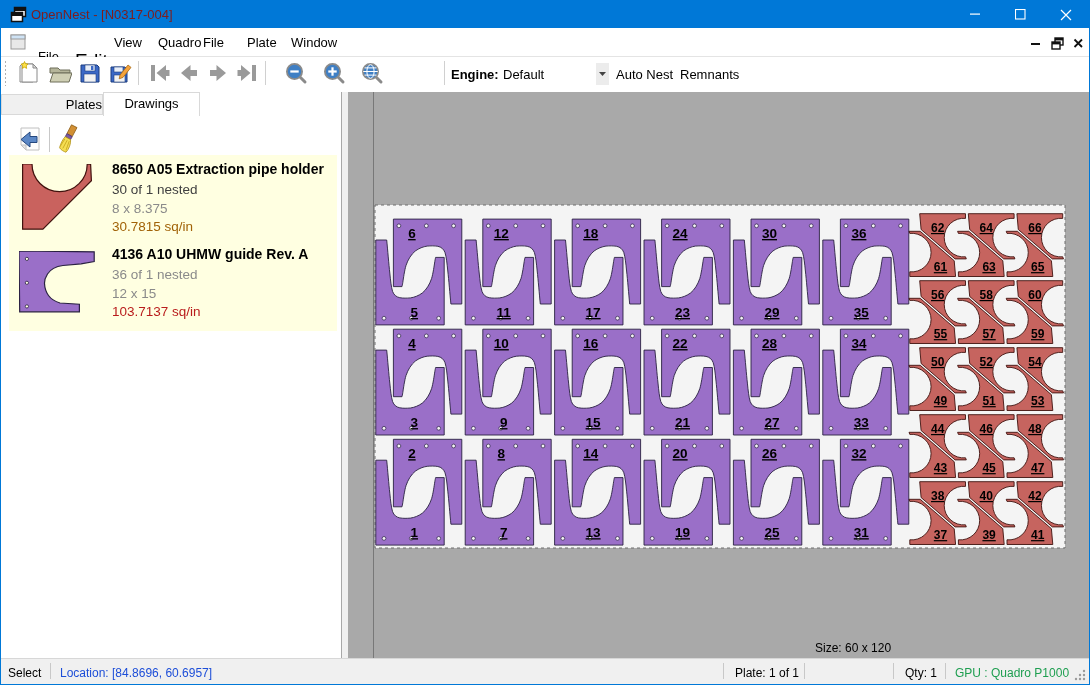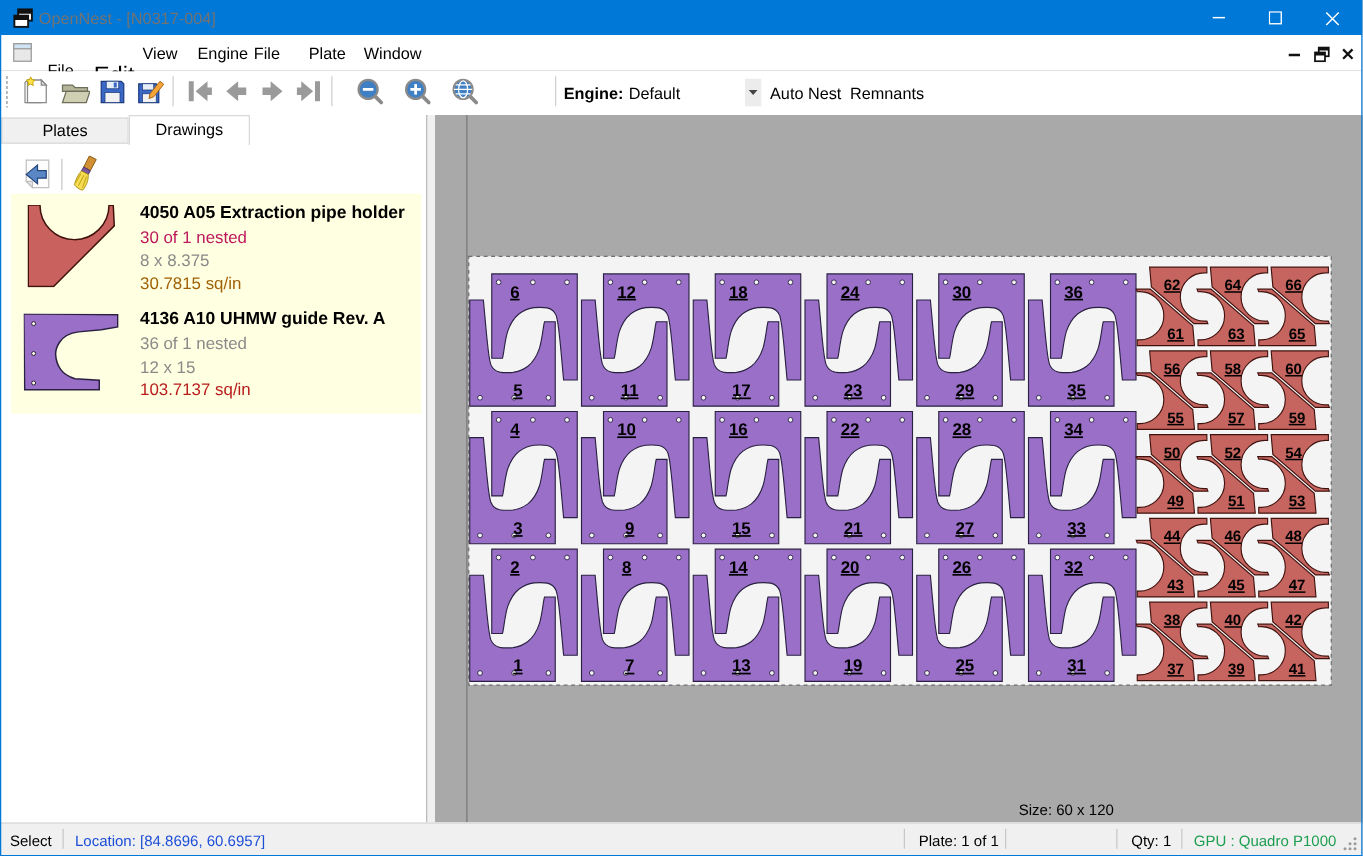--- a/index.html
+++ b/index.html
@@ -8,39 +8,39 @@
 svg text { font-family:"Liberation Sans", sans-serif; }
 </style></head>
 <body>
 <div style="position:absolute;left:0;top:0;width:1090px;height:28px;background:#0078d7"></div>
 <svg style="position:absolute;left:10px;top:6px" width="17" height="17" viewBox="0 0 17 17">
     <rect x="4.5" y="1.5" width="11" height="9" fill="#fff" stroke="#111" stroke-width="1.5"></rect>
     <rect x="4.5" y="1.5" width="11" height="3.5" fill="#111"></rect>
     <rect x="1.5" y="6.5" width="11" height="9" fill="#fff" stroke="#111" stroke-width="1.5"></rect>
     <rect x="1.5" y="6.5" width="11" height="3.5" fill="#111"></rect>
   </svg>
-<div style="position:absolute;left:31px;top:7px;font-size:13px;color:#737373">OpenNest - [N0317-004]</div>
+<div style="position:absolute;left:31px;top:7px;font-size:13px;color:#7f1d1d">OpenNest - [N0317-004]</div>
 <svg style="position:absolute;left:970px;top:13px" width="11" height="3">
     <rect width="10" height="1.2" y="0.5" fill="#fff"></rect>
   </svg>
 <svg style="position:absolute;left:1015px;top:9px" width="11" height="11">
     <rect x="0.5" y="0.5" width="9.5" height="9.5" fill="none" stroke="#fff" stroke-width="1.1"></rect>
   </svg>
 <svg style="position:absolute;left:1060px;top:9px" width="12" height="12">
     <path d="M1,1 L11,11 M11,1 L1,11" stroke="#fff" stroke-width="1.2"></path>
   </svg>
 <div style="position:absolute;left:0;top:28px;width:1090px;height:29px;background:#fff;border-bottom:1px solid #e4e4e4"></div>
 <svg style="position:absolute;left:10px;top:34px" width="16" height="16" viewBox="0 0 16 16">
     <rect x="1" y="1" width="14" height="14" fill="#e8e8e8" stroke="#9a9a9a"></rect>
     <rect x="1" y="1" width="14" height="4" fill="#cfe3f5" stroke="#9a9a9a"></rect>
   </svg>
 <div style="position:absolute;left:38px;top:49px;font-size:13px">File</div>
 <div style="position:absolute;left:75px;top:50px;font-size:19px">Edit</div>
 <div style="position:absolute;left:114px;top:35px;font-size:13px">View</div>
-<div style="position:absolute;left:158px;top:35px;font-size:13px">Engine</div>
+<div style="position:absolute;left:158px;top:35px;font-size:13px">Quadro</div>
 <div style="position:absolute;left:203px;top:35px;font-size:13px">File</div>
 <div style="position:absolute;left:247px;top:35px;font-size:13px">Plate</div>
 <div style="position:absolute;left:291px;top:35px;font-size:13px">Window</div>
 <div style="position:absolute;left:1031px;top:43px;width:9px;height:2px;background:#111"></div>
 <svg style="position:absolute;left:1051px;top:37px" width="13" height="13" viewBox="0 0 13 13">
     <rect x="4" y="1" width="8" height="7" fill="#fff" stroke="#111" stroke-width="1.4"></rect>
     <rect x="4" y="1" width="8" height="2.4" fill="#111"></rect>
     <rect x="1" y="5" width="8" height="7" fill="#fff" stroke="#111" stroke-width="1.4"></rect>
     <rect x="1" y="5" width="8" height="2.4" fill="#111"></rect>
   </svg>
@@ -264,21 +264,21 @@
 <text x="937.7" y="500.0" class="rn">38</text>
 <text x="940.5" y="539.1" class="rn">37</text>
 <text x="986.3" y="500.0" class="rn">40</text>
 <text x="989.1" y="539.1" class="rn">39</text>
 <text x="1034.9" y="500.0" class="rn">42</text>
 <text x="1037.7" y="539.1" class="rn">41</text>
 </svg>
 <div style="position:absolute;left:0;top:92px;width:342px;height:566px;background:#fff"></div>
 <div style="position:absolute;left:341px;top:92px;width:1px;height:566px;background:#a8a8a8"></div>
 <div style="position:absolute;left:342px;top:92px;width:6px;height:566px;background:#f0f0f0"></div>
-<div style="position:absolute;left:1px;top:94px;width:102px;height:21px;background:#f0f0f0;border:1px solid #d9d9d9;box-sizing:border-box;text-align:center;font-size:13px;line-height:20px">Plates</div>
+<div style="position:absolute;left:1px;top:94px;width:102px;height:21px;background:#f0f0f0;border:1px solid #d9d9d9;box-sizing:border-box;text-align:right;font-size:13px;line-height:20px">Plates</div>
 <div style="position:absolute;left:103px;top:92px;width:97px;height:24px;background:#fff;border:1px solid #d9d9d9;border-bottom:none;box-sizing:border-box;text-align:center;font-size:13px;line-height:22px">Drawings</div>
 <svg style="position:absolute;left:17px;top:126px" width="26" height="27" viewBox="0 0 26 27">
     <path d="M4,2 h18 v22 h-13 l-5,-5 z" fill="#fdfdfd" stroke="#c0c0c0"></path>
     <path d="M9,24 l-5,-5 h5 z" fill="#e6e6e6" stroke="#c0c0c0"></path>
     <path d="M20,10.5 v6 h-7 v4.5 l-9,-7.5 9,-7.5 v4.5 z" fill="#5b87c5" stroke="#24477e" stroke-width="1"></path>
   </svg>
 <div style="position:absolute;left:49px;top:127px;width:1px;height:25px;background:#c8c8c8"></div>
 <svg style="position:absolute;left:56px;top:124px" width="28" height="30" viewBox="0 0 28 30">
     <path d="M15.5,0.8 l5.5,2.8 -4.8,9 -5.3,-2.9 z" fill="#d29035" stroke="#8a5a14" stroke-width="0.8"></path>
     <path d="M10.9,9.7 l5.3,2.9 -1.6,3 -5.4,-2.9 z" fill="#7a5aa0" stroke="#4a3070" stroke-width="0.8"></path>
@@ -288,22 +288,22 @@
 <div style="position:absolute;left:9px;top:155px;width:328px;height:176px;background:#ffffe1"></div>
 <svg style="position:absolute;left:22px;top:164px" width="70" height="66" viewBox="0 0 70 66">
     <path d="M0.6,0 L10,0 A27.6,27.6 0 0 0 65.2,0.2 L68.6,0 L69.4,16.7 L20.9,65.2 L0.6,65.2 Z" fill="#c9625e" stroke="#40120e" stroke-width="1.2"></path>
   </svg>
 <svg style="position:absolute;left:19px;top:251px" width="76" height="62" viewBox="0 0 76 62">
     <path d="M0,0 L75.2,0.8 L75.2,10.5 L62.1,12.8 L43.9,14.5 C36,15.5 31,19 28.5,23 C26,27 25.4,30 25.5,32.5 C25.7,37 27,41 29.5,44.5 C32,48 36,50.5 41,52 L60.4,53.2 L60.4,60.8 L0.7,60.8 Z" fill="#9a6fc8" stroke="#2a2142" stroke-width="1.2"></path>
     <circle cx="7.9" cy="7.9" r="1.6" fill="#ffffe1" stroke="#2a2142" stroke-width="0.8"></circle>
     <circle cx="7.9" cy="31.8" r="1.6" fill="#ffffe1" stroke="#2a2142" stroke-width="0.8"></circle>
     <circle cx="7.9" cy="55.4" r="1.6" fill="#ffffe1" stroke="#2a2142" stroke-width="0.8"></circle>
   </svg>
-<div style="position:absolute;left:112px;top:161px;font-weight:bold;font-size:14px">4050 A05 Extraction pipe holder</div>
-<div style="position:absolute;left:112px;top:182px;font-size:13.5px;color:#be185d">30 of 1 nested</div>
+<div style="position:absolute;left:112px;top:161px;font-weight:bold;font-size:14px">8650 A05 Extraction pipe holder</div>
+<div style="position:absolute;left:112px;top:182px;font-size:13.5px;color:#404040">30 of 1 nested</div>
 <div style="position:absolute;left:112px;top:201px;font-size:13.5px;color:#8a8a8a">8 x 8.375</div>
 <div style="position:absolute;left:112px;top:219px;font-size:13.5px;color:#a16207">30.7815 sq/in</div>
 <div style="position:absolute;left:112px;top:246px;font-weight:bold;font-size:14px">4136 A10 UHMW guide Rev. A</div>
 <div style="position:absolute;left:112px;top:267px;font-size:13.5px;color:#8a8a8a">36 of 1 nested</div>
 <div style="position:absolute;left:112px;top:286px;font-size:13.5px;color:#8a8a8a">12 x 15</div>
 <div style="position:absolute;left:112px;top:304px;font-size:13.5px;color:#b91c1c">103.7137 sq/in</div>
 <div style="position:absolute;left:0;top:658px;width:1090px;height:27px;background:#f0f0f0;border-top:1px solid #d7d7d7"></div>
 <div style="position:absolute;left:8px;top:666px;font-size:12px">Select</div>
 <div style="position:absolute;left:50px;top:663px;width:1px;height:16px;background:#c8c8c8"></div>
 <div style="position:absolute;left:60px;top:666px;font-size:12px;color:#1d4ed8">Location: [84.8696, 60.6957]</div>

